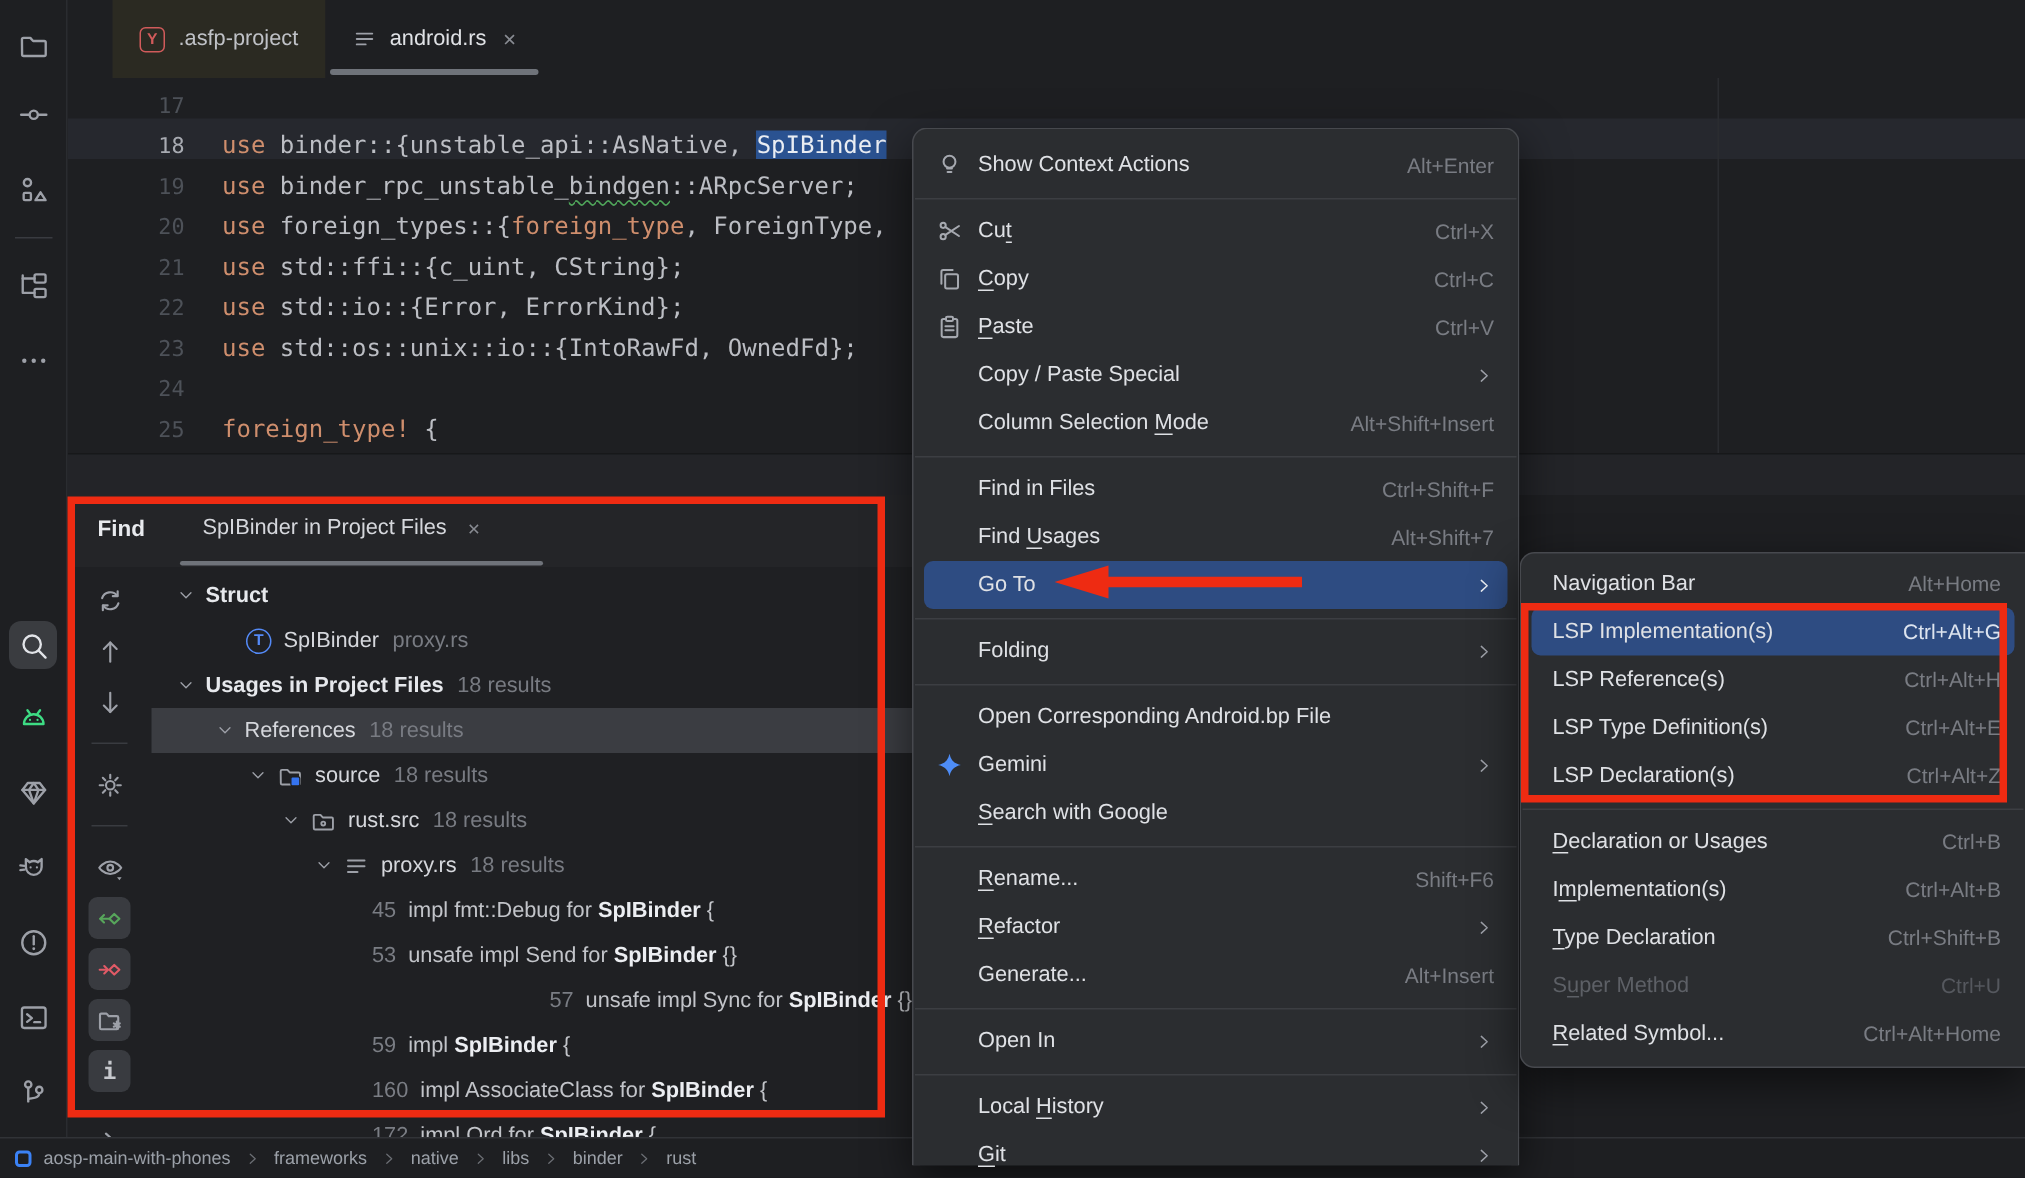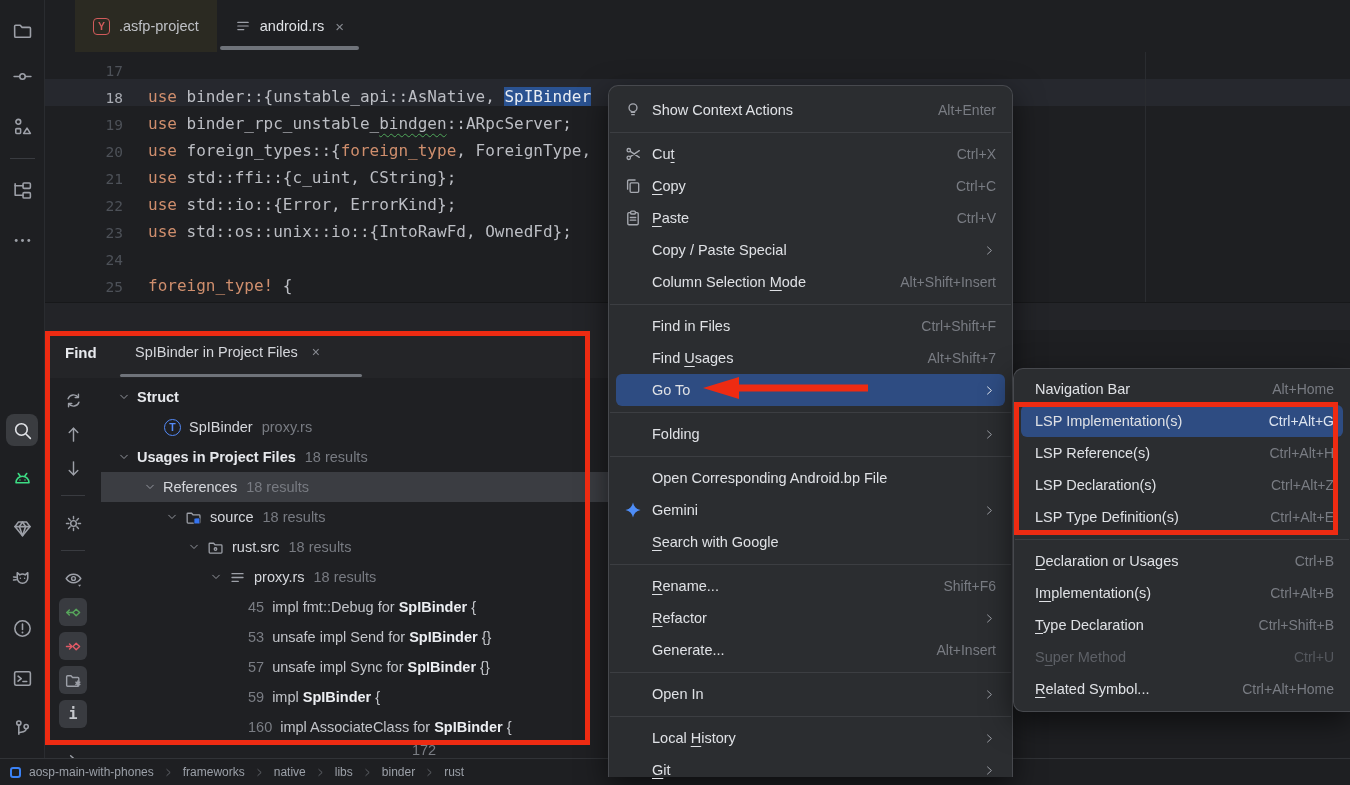--- a/index.html
+++ b/index.html
@@ -440,33 +440,33 @@
           <span class="t-count">18 results</span>
         </div>
         <div class="tree-row" style="padding-left: 147px;">
           <span class="res-line">45</span>
           <span class="res-text">impl fmt::Debug for <span class="res-match">SpIBinder</span> {</span>
         </div>
         <div class="tree-row" style="padding-left: 147px;">
           <span class="res-line">53</span>
           <span class="res-text">unsafe impl Send for <span class="res-match">SpIBinder</span> {}</span>
         </div>
-        <div class="tree-row" style="padding-left: 147px;">
+        <div class="tree-row" style="padding-left: 147px; justify-content: flex-end;">
           <span class="res-line">57</span>
           <span class="res-text">unsafe impl Sync for <span class="res-match">SpIBinder</span> {}</span>
         </div>
         <div class="tree-row" style="padding-left: 147px;">
           <span class="res-line">59</span>
           <span class="res-text">impl <span class="res-match">SpIBinder</span> {</span>
         </div>
         <div class="tree-row" style="padding-left: 147px;">
           <span class="res-line">160</span>
           <span class="res-text">impl AssociateClass for <span class="res-match">SpIBinder</span> {</span>
         </div>
-        <div class="tree-row" style="padding-left: 147px; flex-direction: column;">
+        <div class="tree-row" style="padding-left: 147px;">
           <span class="res-line">172</span>
           <span class="res-text">impl Ord for <span class="res-match">SpIBinder</span> {</span>
         </div>
       </div>
   </div>
 
   <div id="breadcrumbs">
       <span class="bc-square"></span>
       <span>aosp-main-with-phones</span>
       <span class="bc-chev">
@@ -693,28 +693,28 @@
         <span class="mi-label">LSP Implementation(s)</span>
         <span class="mi-spacer"></span>
         <span class="mi-shortcut">Ctrl+Alt+G</span>
       </div>
       <div class="menu-row">
         <span class="mi-label">LSP Reference(s)</span>
         <span class="mi-spacer"></span>
         <span class="mi-shortcut">Ctrl+Alt+H</span>
       </div>
       <div class="menu-row">
+        <span class="mi-label">LSP Type Definition(s)</span>
+        <span class="mi-spacer"></span>
+        <span class="mi-shortcut">Ctrl+Alt+E</span>
+      </div>
+      <div class="menu-row">
         <span class="mi-label">LSP Declaration(s)</span>
         <span class="mi-spacer"></span>
         <span class="mi-shortcut">Ctrl+Alt+Z</span>
-      </div>
-      <div class="menu-row">
-        <span class="mi-label">LSP Type Definition(s)</span>
-        <span class="mi-spacer"></span>
-        <span class="mi-shortcut">Ctrl+Alt+E</span>
       </div>
       <div class="menu-sep"></div>
       <div class="menu-row">
         <span class="mi-label"><u>D</u>eclaration or Usages</span>
         <span class="mi-spacer"></span>
         <span class="mi-shortcut">Ctrl+B</span>
       </div>
       <div class="menu-row">
         <span class="mi-label">I<u>m</u>plementation(s)</span>
         <span class="mi-spacer"></span>

